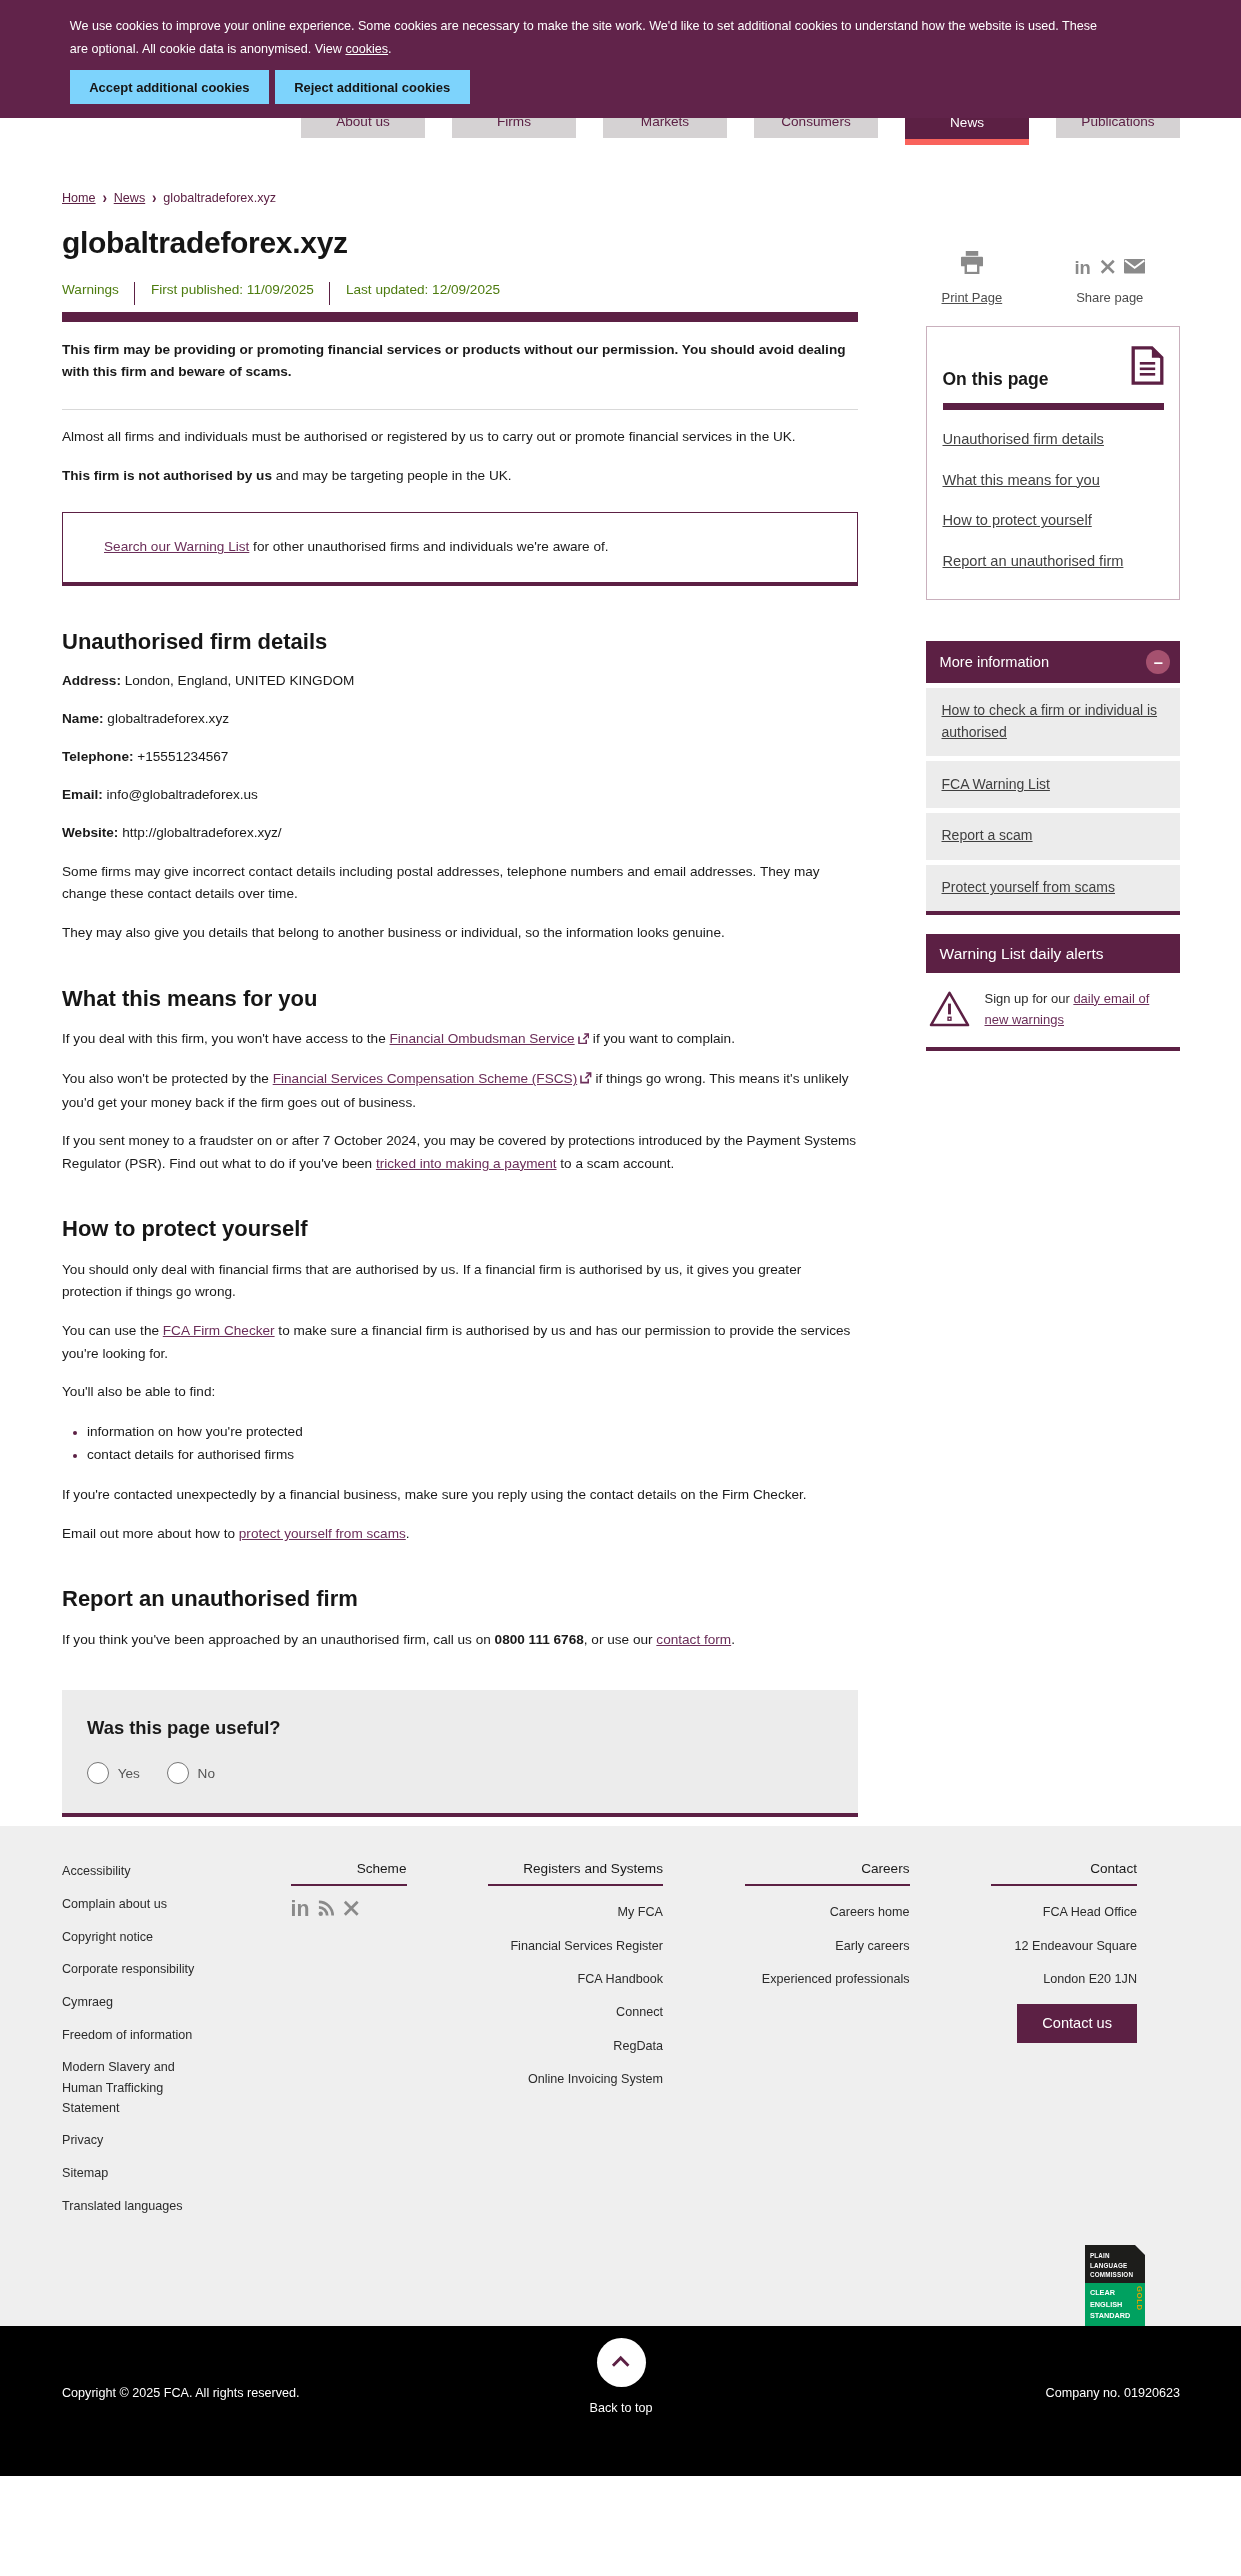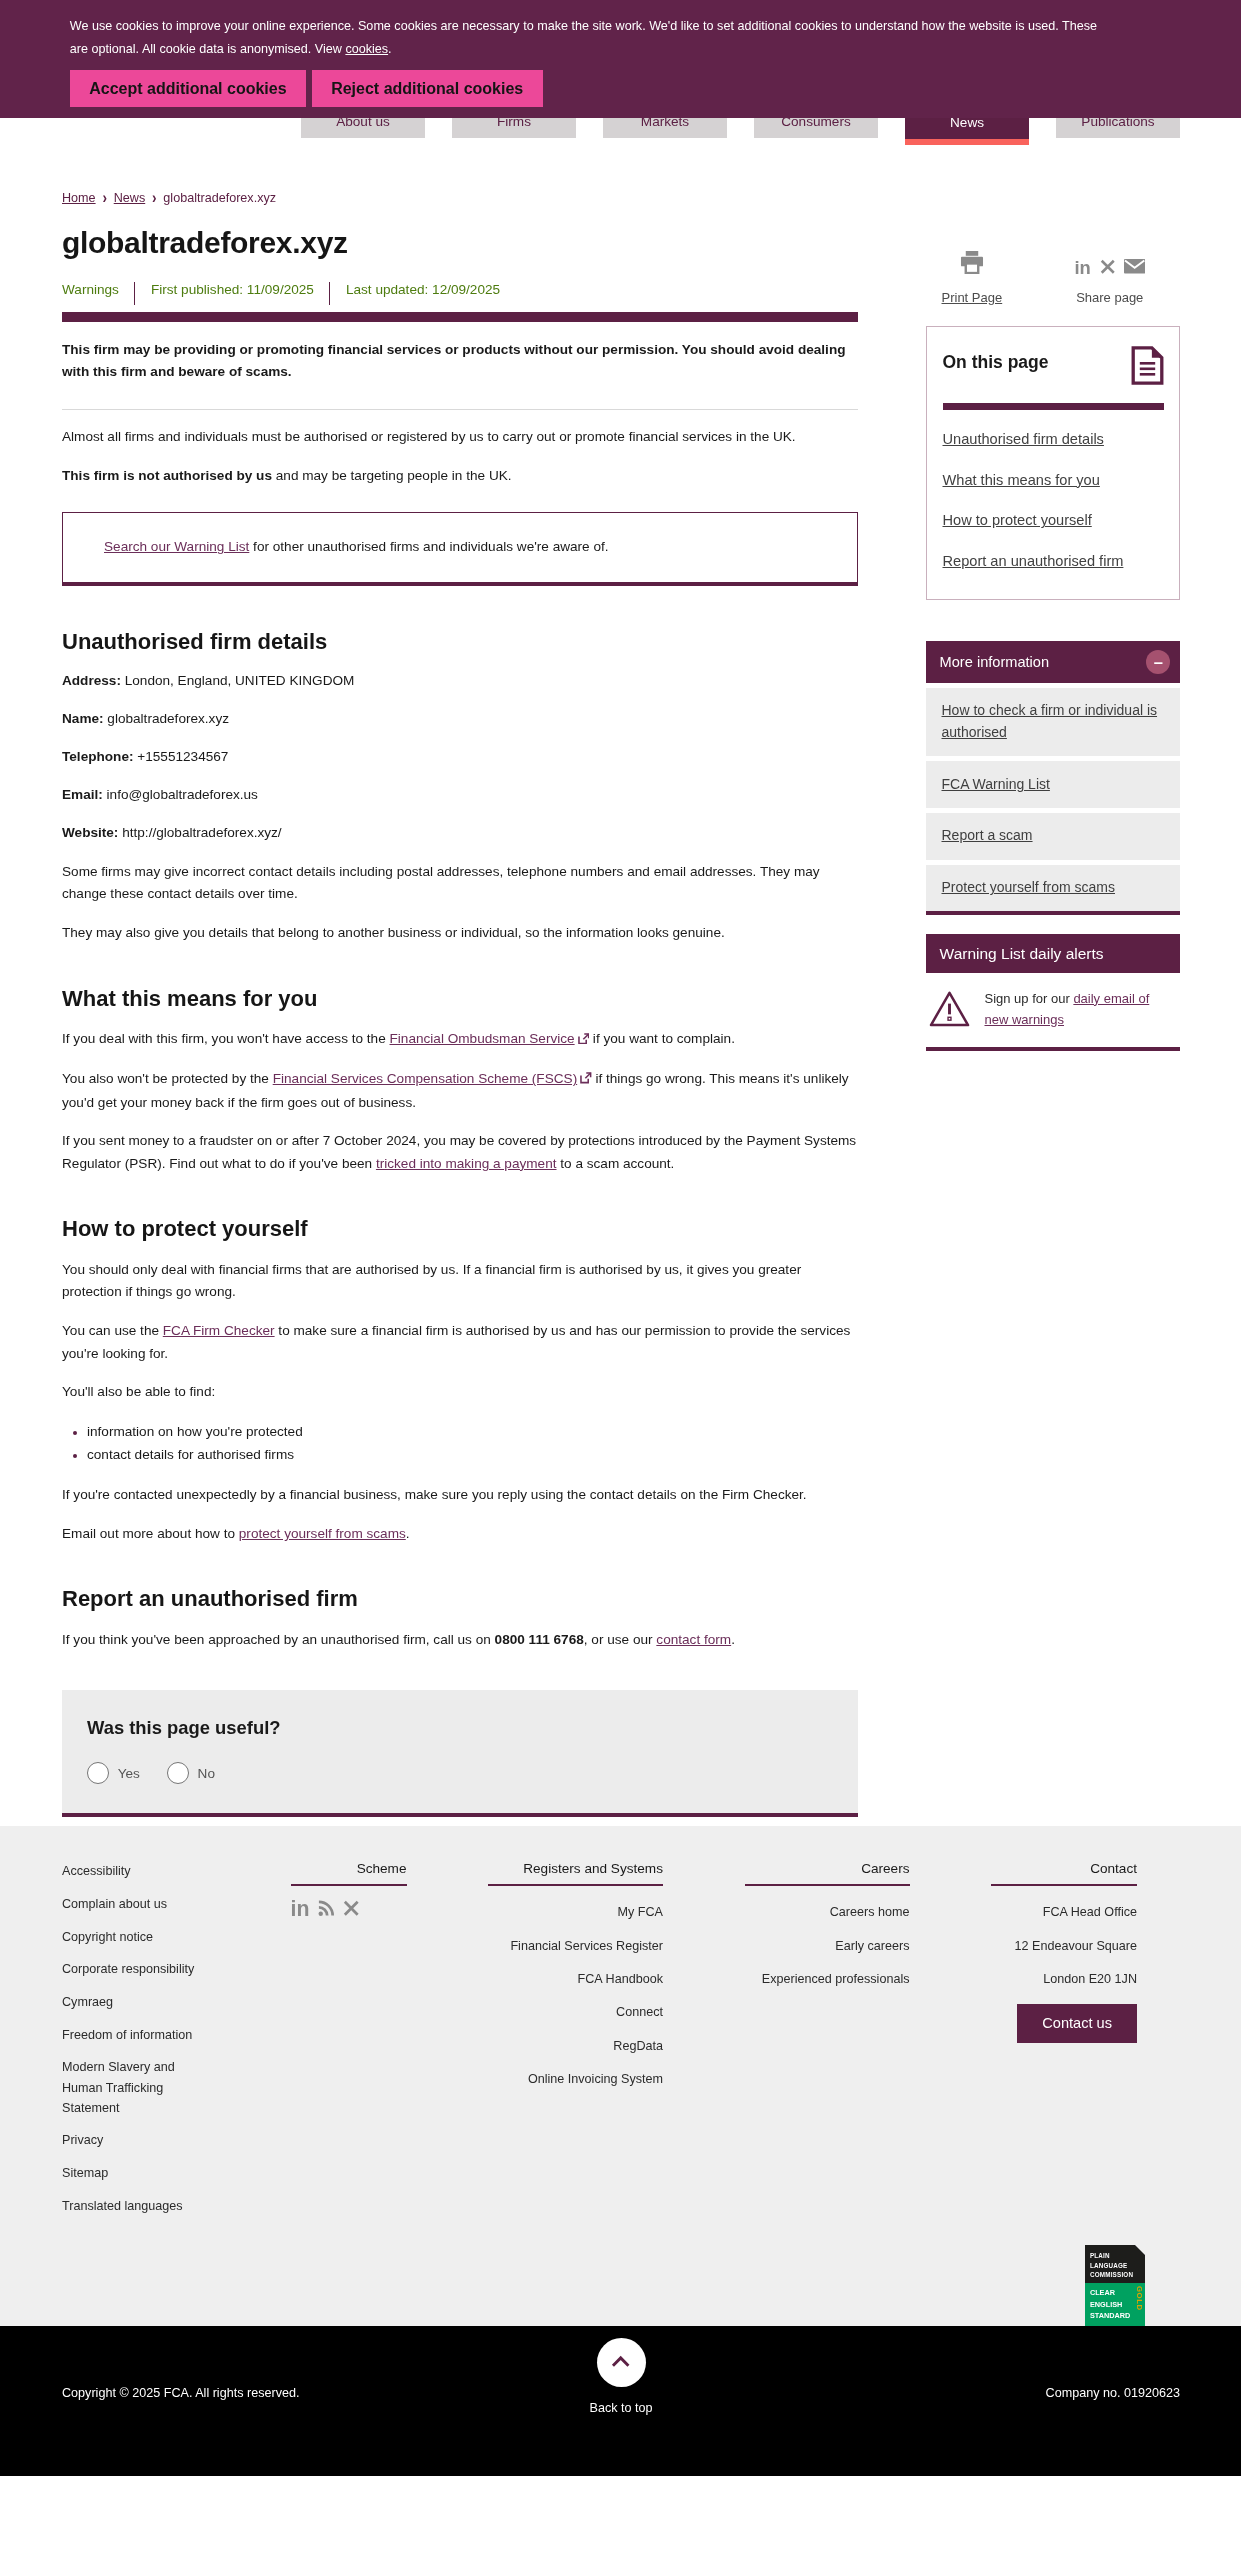--- a/index.html
+++ b/index.html
@@ -21,21 +21,21 @@
     display:flex; align-items:flex-end; justify-content:center; padding:0 15.5px 8.7px;
     text-decoration:none;
   }
   .tab.active { background:#5c2044; color:#fff; border-bottom:6.8px solid #f9635c; height:46px; }
   .cookie-banner { position:absolute; top:0; left:0; width:100%; height:118px; background:#61234a; z-index:5; }
   .cookie-inner { width:1118px; margin:0 auto; padding:14.6px 0 0 7.8px; }
   .cookie-msg { color:#fff; font-size:12.6px; line-height:1.85; max-width:1048px; }
   .cookie-msg a { color:#fff; text-decoration:underline; }
   .cookie-btns { margin-top:8.7px; display:flex; gap:5.8px; }
   .cookie-btn {
-    background:#ec4899; color:#151515; border:none; font-weight:bold; font-size:16px;
+    background:#7dd3fc; color:#151515; border:none; font-weight:bold; font-size:13px;
     padding:9.7px 19.4px; font-family:inherit; cursor:pointer;
   }
 
   
   .breadcrumb { margin-top:45px; font-size:12.6px; color:#5c2044; display:flex; align-items:center; gap:6.8px; }
   .breadcrumb a { color:#5c2044; text-decoration:underline; }
   .crumb-sep { color:#5c2044; font-size:13.6px; font-weight:bold; transform:scaleY(1.25); }
   .head-grid { display:flex; gap:68px; margin-top:13.6px; }
   .head-left { width:796px; }
   .page-title { font-size:30px; font-weight:bold; letter-spacing:-0.3px; margin:7.8px 0 0; color:#161616; }
@@ -71,21 +71,21 @@
 
   .feedback { background:#ececec; border-bottom:4.9px solid #5c2044; margin-top:39px; padding:27px 25px 29px; }
   .feedback h3 { font-size:18.4px; margin:0; }
   .radio-row { display:flex; align-items:flex-start; gap:27px; margin-top:23px; }
   .radio-opt { display:flex; align-items:center; gap:8.7px; }
   .radio-circle { width:22px; height:22px; border-radius:50%; border:1.9px solid #767676; background:#fff; display:inline-block; }
   .radio-label { font-size:13.6px; color:#555; }
 
   
   .otp-box { border:1px solid #c9b0bd; padding:17.5px 15.5px 7.8px; }
-  .otp-head { display:flex; justify-content:space-between; align-items:flex-start; }
+  .otp-head { display:flex; justify-content:space-between; align-items:flex-end; }
   .otp-title { font-size:17.5px; font-weight:bold; margin-top:7.8px; }
   .otp-bar { height:6.8px; background:#5c2044; margin:13.6px 0 3.9px; }
   .otp-link { display:block; font-size:14.6px; color:#414141; text-decoration:underline; line-height:1.45; margin:19.4px 0; }
   .mi-block { margin-top:41px; border-bottom:4.9px solid #5c2044; }
   .mi-header { background:#5c2044; color:#fff; font-size:14.6px; padding:8.7px 9.7px 8.7px 13.6px; display:flex; justify-content:space-between; align-items:center; }
   .mi-minus { width:24px; height:24px; border-radius:50%; background:#a5516f; color:#fff; font-size:16.5px; font-weight:bold; display:flex; align-items:center; justify-content:center; cursor:pointer; line-height:1; }
   .mi-item { background:#ececec; margin-top:4.9px; padding:12.6px 15.5px; }
   .mi-item a { font-size:14px; color:#3f3f3f; text-decoration:underline; line-height:1.55; }
   .alerts-header { background:#5c2044; color:#fff; font-size:15.5px; padding:10.7px 13.6px; margin-top:18.4px; }
   .alerts-body { display:flex; gap:13.6px; padding:15.5px 5.8px 15.5px 1.9px; border-bottom:4.9px solid #5c2044; align-items:flex-start; }

